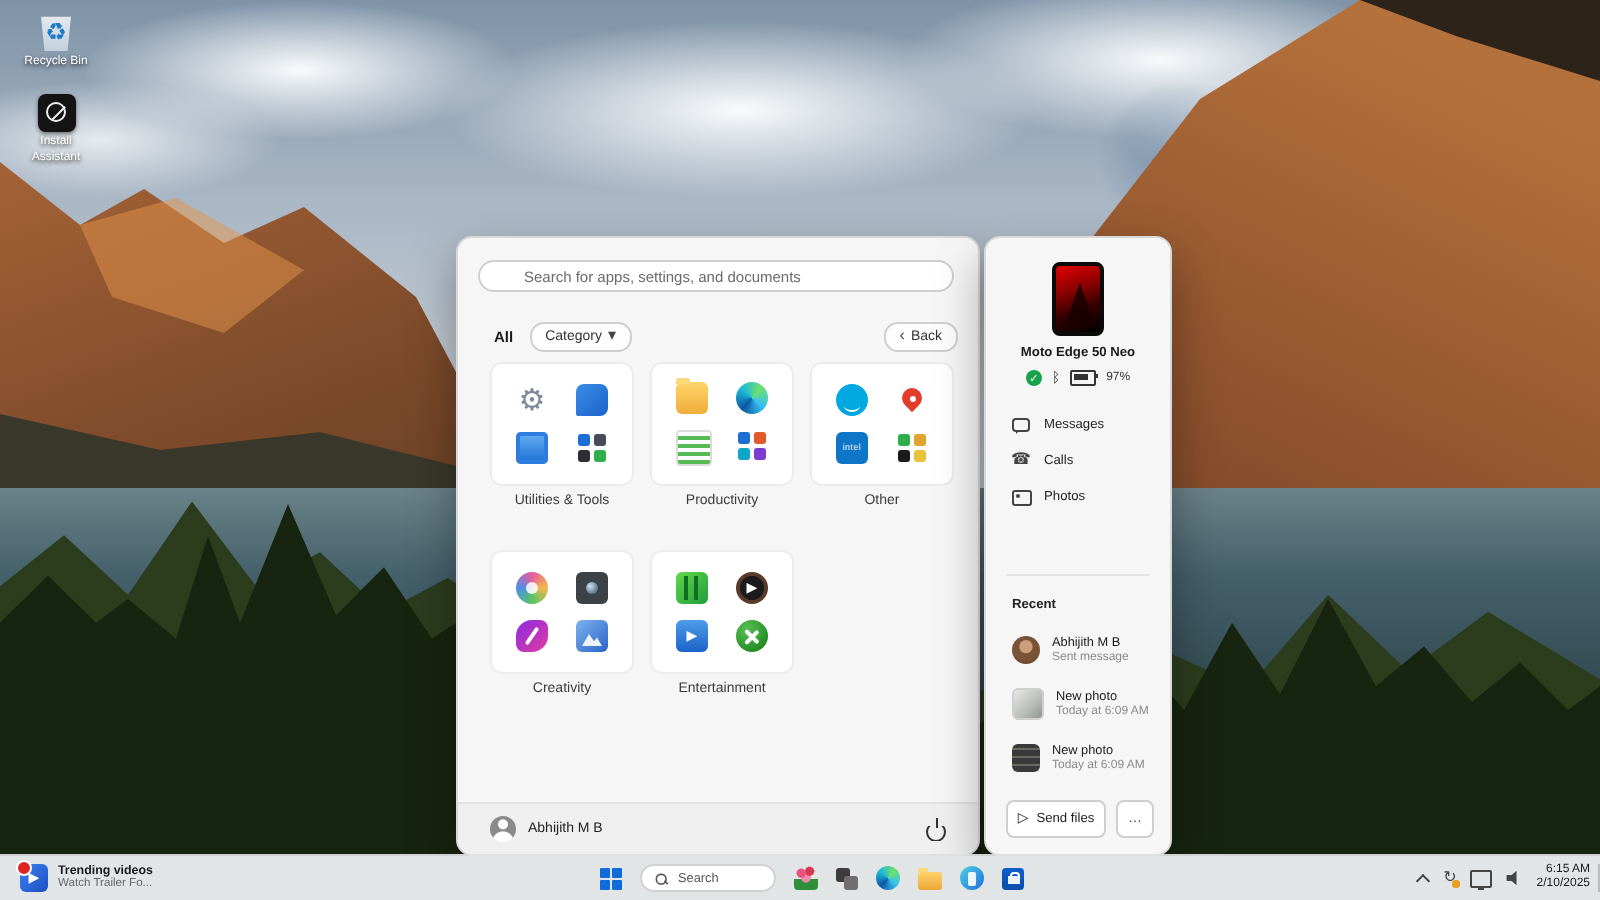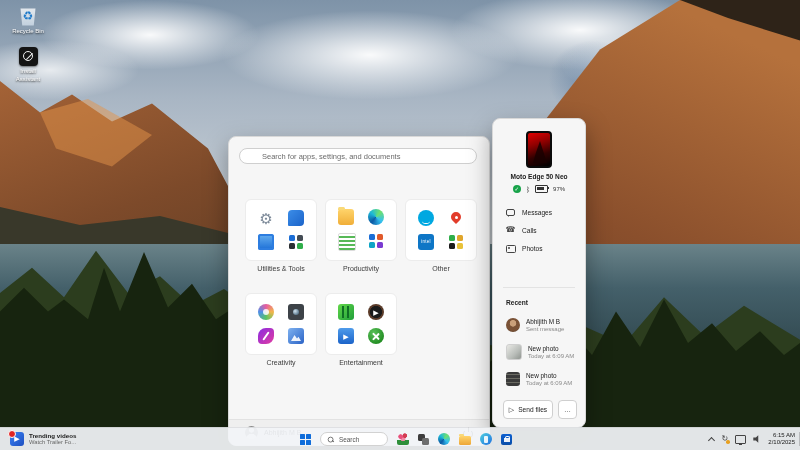--- a/index.html
+++ b/index.html
@@ -39,21 +39,21 @@
     clip-path:polygon(6% 10%,94% 10%,84% 100%,16% 100%);
     color:#1f7ac9;font-size:12px;line-height:1;}
   .dt-label{font-size:6px;color:#fff;line-height:1.25;text-shadow:0 1px 2px rgba(0,0,0,.85);}
   .app-glyph{width:19px;height:19px;border-radius:4px;background:#141414;position:relative;box-shadow:0 1px 2px rgba(0,0,0,.5);}
   .app-glyph::before{content:"";position:absolute;left:4.5px;top:4.5px;width:8px;height:8px;border:1.2px solid #eee;border-radius:50%;}
   .app-glyph::after{content:"";position:absolute;left:6px;top:9px;width:9px;height:1.2px;background:#eee;transform:rotate(-45deg);}
   
   .panel{position:absolute;background:#f6f6f6;border:1px solid #d8d8d8;border-radius:8px;
     box-shadow:0 10px 24px rgba(0,0,0,.35);z-index:5;}
   
-  #start-menu{left:228px;top:136px;width:260px;height:308px;}
+  #start-menu{left:228px;top:118px;width:260px;height:308px;}
   .sm-search{position:absolute;left:10px;top:11px;width:238px;height:16px;border:1px solid #cfcfcf;
     border-radius:9px;background:#fff;box-sizing:border-box;font-family:"Liberation Sans",sans-serif;
     font-size:7.5px;color:#333;padding:0 8px 0 22px;outline:none;}
   .sm-search::placeholder{color:#6b6b6b;}
   .mag{position:absolute;width:8px;height:8px;}
   .mag::before{content:"";position:absolute;left:0;top:0;width:4.5px;height:4.5px;border:1.2px solid #555;border-radius:50%;}
   .mag::after{content:"";position:absolute;left:5px;top:5.4px;width:3px;height:1.2px;background:#555;transform:rotate(45deg);}
   .sm-mag{left:18px;top:15px;}
   .sm-filter{position:absolute;left:18px;top:42px;right:10px;height:14px;display:flex;align-items:center;gap:8px;}
   .sm-all{font-size:7.5px;font-weight:bold;color:#1a1a1a;}
@@ -227,20 +227,31 @@
     <div class="dt-label">
       <span>Install</span><br>
       <span>Assistant</span>
     </div>
   </div>
 
   <div id="start-menu" class="panel">
     <span class="mag sm-mag"></span>
     <input class="sm-search" readonly="" placeholder="Search for apps, settings, and documents" style="">
 
+    <div class="sm-filter">
+      <span class="sm-all">All</span>
+      <span class="pill">
+        <span>Category</span>
+        <span class="chev">▾</span>
+      </span>
+      <span class="pill sm-back">
+        <span class="chev">‹</span>
+        <span>Back</span>
+      </span>
+    </div>
 
     <div class="cat-row row1">
       <div class="cat">
         <div class="cat-tile">
           <span class="mi gear">⚙</span>
           <span class="mi feedback"></span>
           <span class="mi monitor"></span>
           <span class="mi grid4 p1">
               <i></i>
               <i></i>

